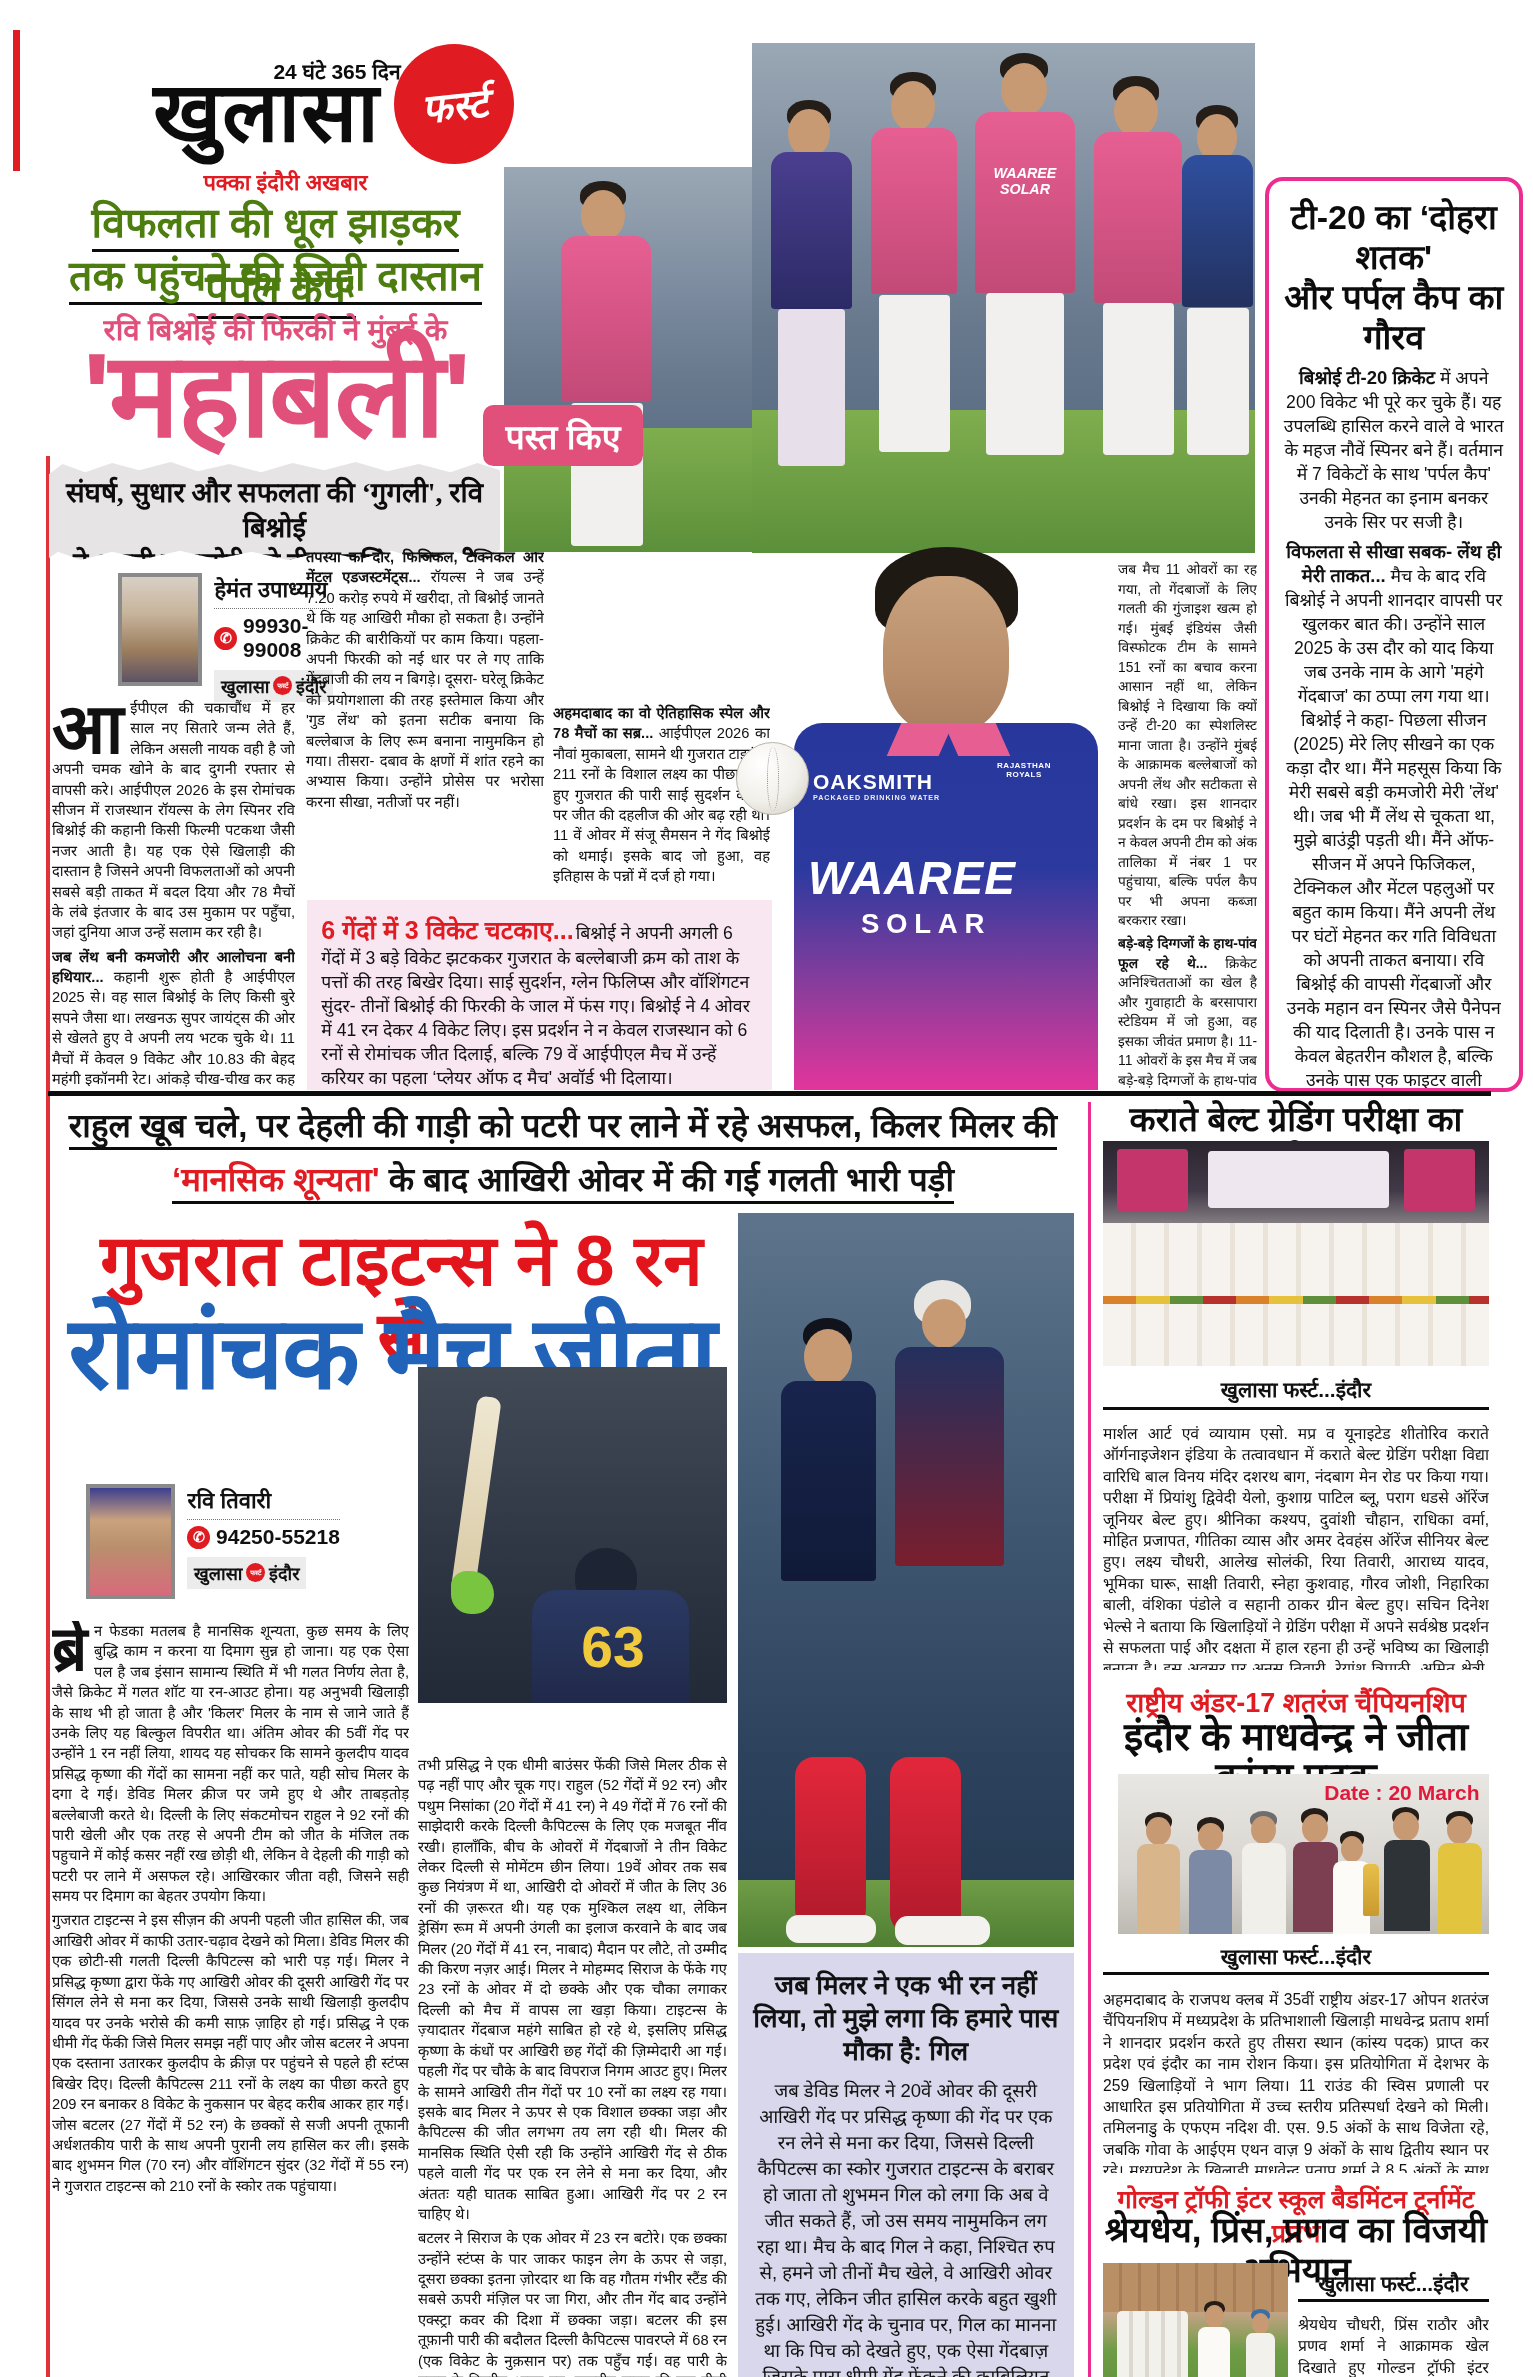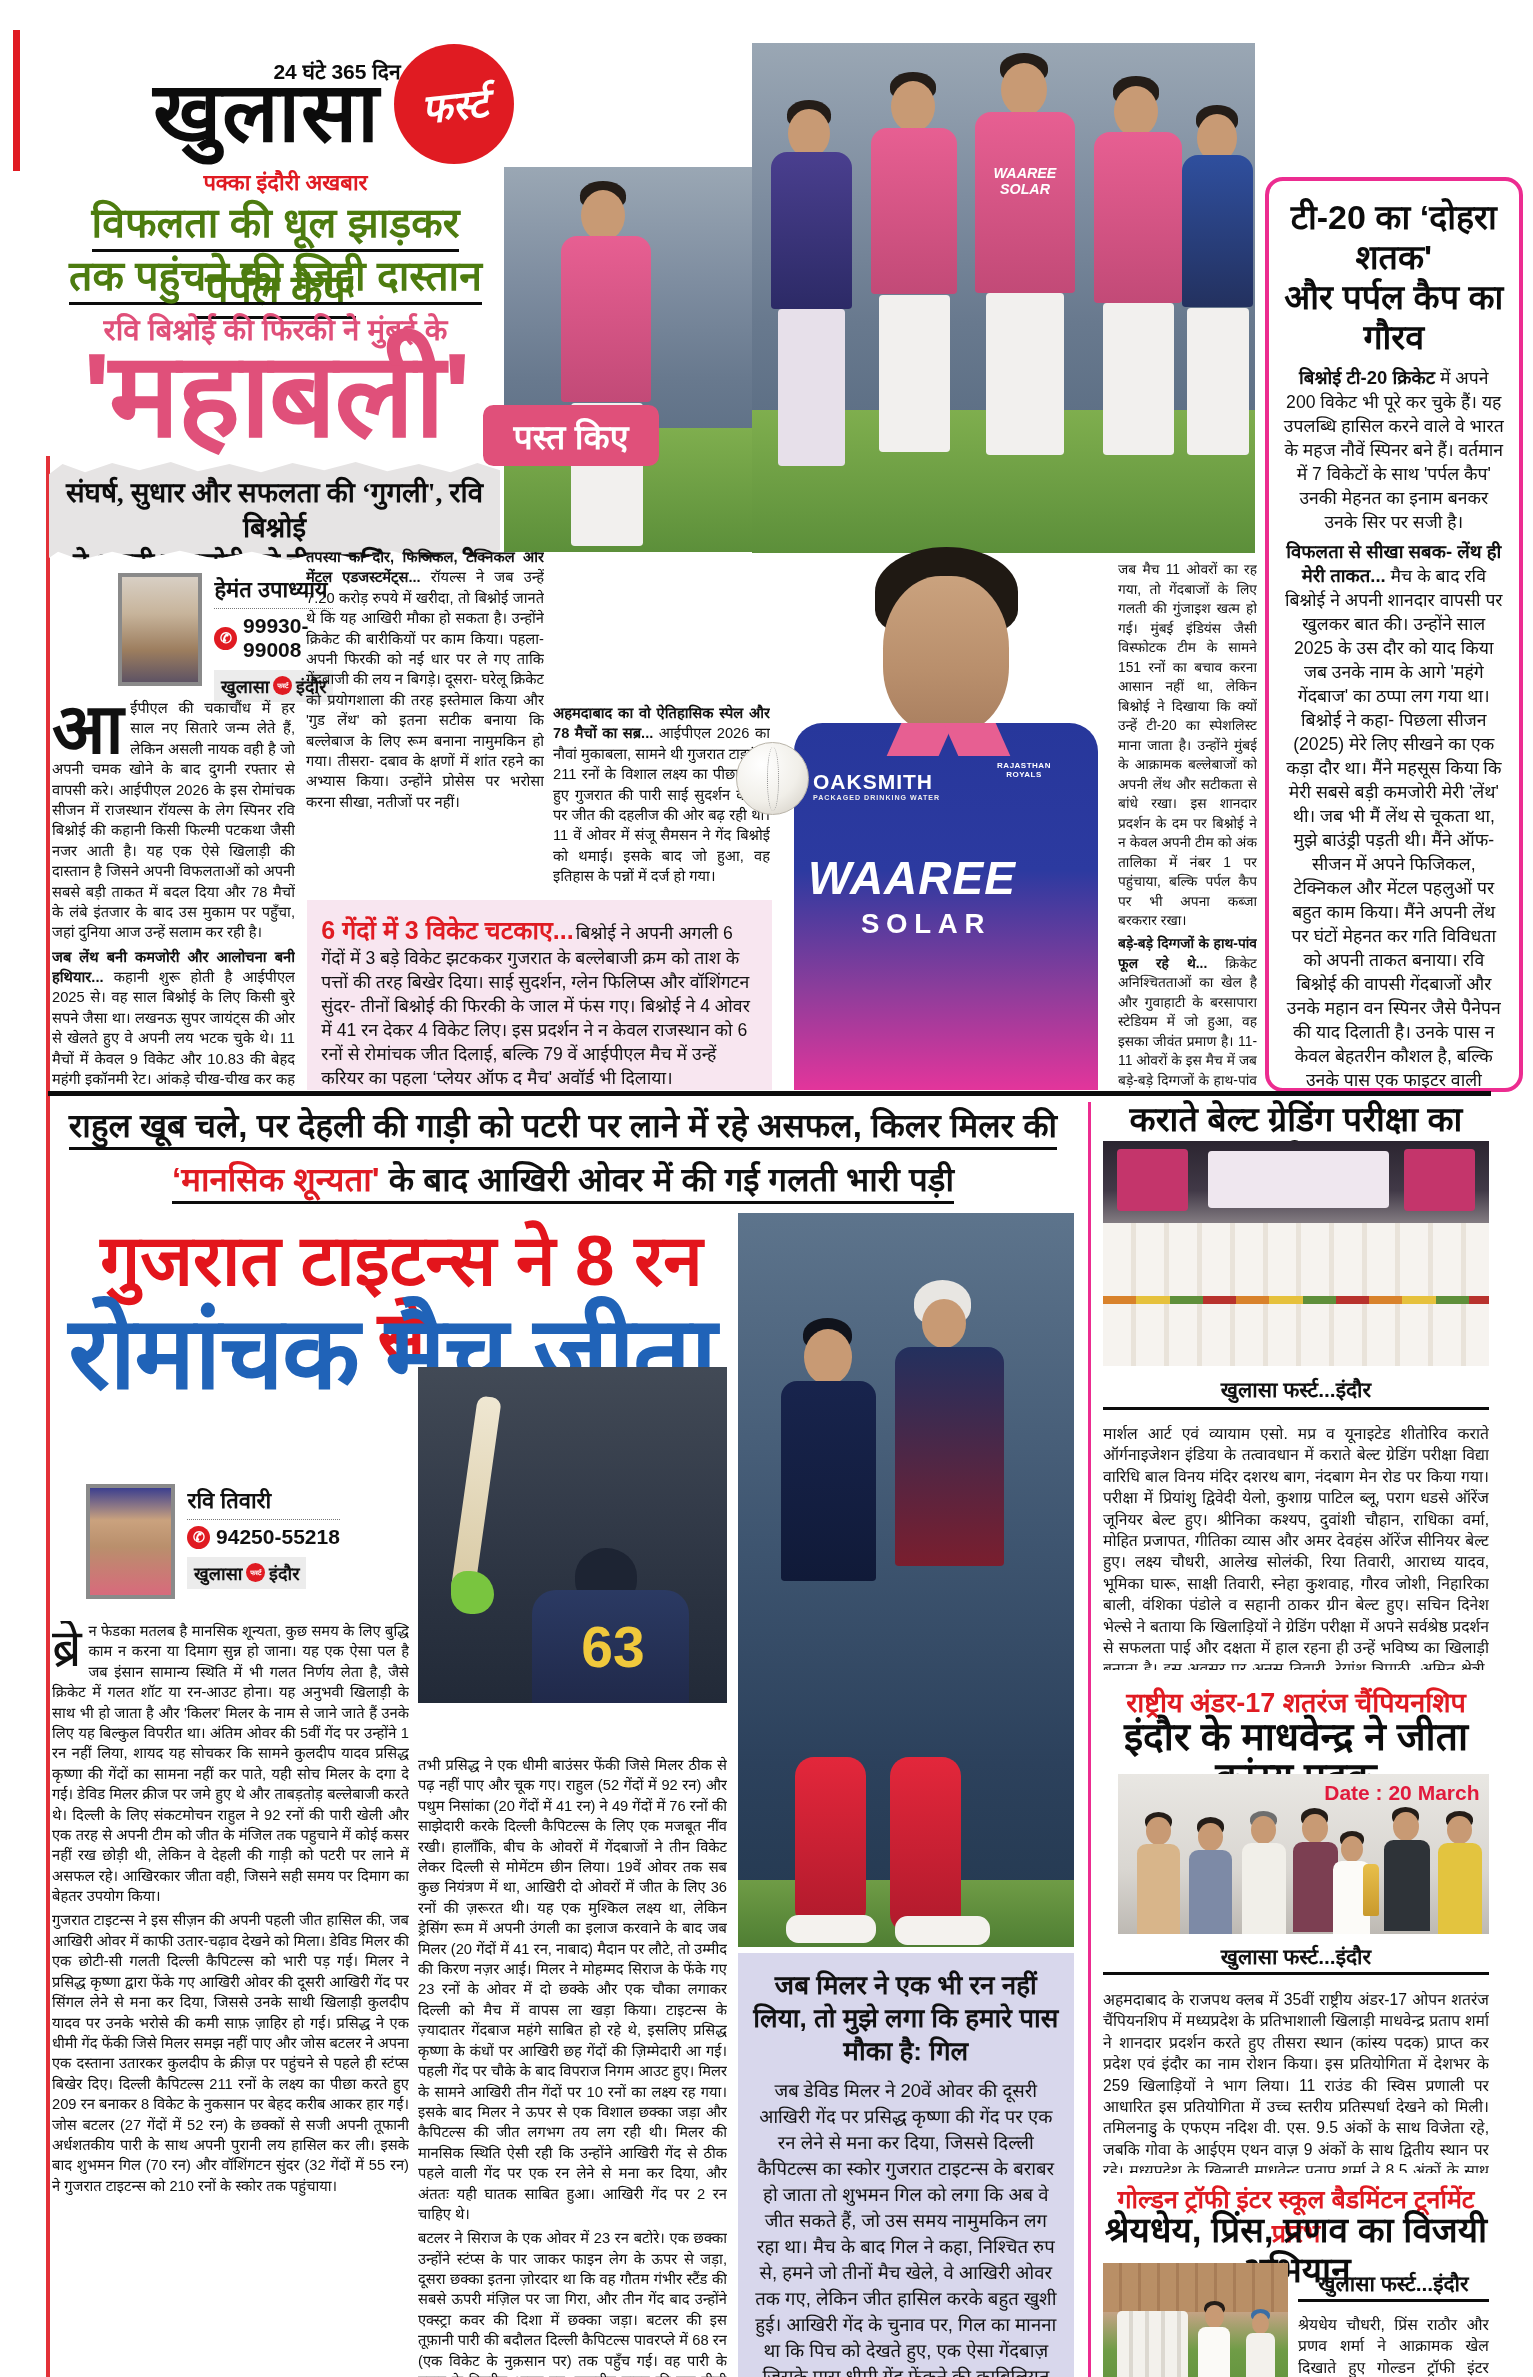--- a/index.html
+++ b/index.html
@@ -47,21 +47,21 @@
   .byname{font-size:22px;font-weight:800;border-bottom:1.9px dotted #777;padding-bottom:4.8px;}
   .byphone{display:flex;align-items:center;margin-top:5.7px;font-size:21px;font-weight:700;}
   .phone-ic{width:23px;height:23px;background:#e01b22;color:#fff;border-radius:50%;display:inline-flex;align-items:center;justify-content:center;font-size:14.3px;margin-right:5.7px;flex:none;}
   .bybadge{margin-top:7.6px;background:#ececec;padding:3.8px 6.7px;display:inline-flex;align-items:center;font-size:18px;font-weight:800;width:max-content;}
   .bybadge .dot{width:19px;height:19px;background:#e01b22;border-radius:50%;color:#fff;font-size:6.7px;display:inline-flex;align-items:center;justify-content:center;margin:0 3.8px;font-weight:700;}
   
   .bt{font-size:14.7px;line-height:20.4px;}
   .bt p{margin:0 0 3.8px 0;}
   .lead-in{font-weight:800;}
   .dropcap{float:left;font-size:70px;line-height:57px;font-weight:800;margin:2.9px 6.7px 0 0;}
-  .dropcap2{float:left;font-size:52px;line-height:49px;font-weight:400;margin:2.9px 6.7px 0 0;}
+  .dropcap2{float:left;font-size:62px;line-height:49px;font-weight:700;margin:2.9px 6.7px 0 0;}
   
   .pinkbox{background:#f8e6f0;padding:12.4px 14.3px;}
   .pinkbox .pl{color:#e01b22;font-size:25px;font-weight:800;}
   .pinkbox .ptx{font-size:17.6px;line-height:24px;}
   .sidebox{border:4.3px solid #ec2c90;border-radius:18px;background:#fff;padding:16px 13.3px;}
   .sidebox h2{margin:0 0 8.6px 0;font-size:34px;line-height:40px;text-align:center;color:#0c0c0c;}
   .sb-text{font-size:17.6px;line-height:24px;text-align:center;}
   .sb-text .lead-in{font-size:18.5px;}
   .quotebox{background:#d8d7ec;padding:16px 14.3px;}
   .quotebox h3{margin:0 0 9.5px 0;font-size:26px;line-height:33px;text-align:center;}
@@ -148,21 +148,21 @@
       <div class="head" style="left:20px;top:8.6px;width:44px;height:51px;"></div>
       <div class="torso-pink" style="left:0;top:55px;width:90px;height:166px;"></div>
       <div class="pants-white" style="left:9.5px;top:222px;width:72px;height:143px;"></div>
     </div>
   </div>
 
   <div class="abs kicker ctr" style="left:52px;top:190px;width:447px;"><span class="u-line">विफलता की धूल झाड़कर 'पर्पल कैप'</span></div>
   <div class="abs kicker ctr" style="left:52px;top:243px;width:447px;"><span class="u-line">तक पहुंचने की जिद्दी दास्तान</span></div>
   <div class="abs subkicker ctr" style="left:52px;top:308px;width:447px;">रवि बिश्नोई की फिरकी ने मुंबई के</div>
   <div class="abs mega-pink ctr" style="left:48px;top:335px;width:456px;">'महाबली'</div>
-  <div class="abs badge-pill" style="left:483px;top:405px;width:176px;height:61px;z-index:5;">पस्त किए</div>
+  <div class="abs badge-pill" style="left:483px;top:405px;width:160px;height:61px;z-index:5;">पस्त किए</div>
   <div class="abs torn" style="left:49px;top:460px;width:451px;height:102px;">
     <div class="deck ctr" style="margin-top:15px;">संघर्ष, सुधार और सफलता की ‘गुगली', रवि बिश्नोई</div>
     <div class="deck ctr">ने अपनी कमजोरी को ही बना लिया अपनी ताकत</div>
   </div>
 
   <div class="abs bycard" style="left:86px;top:573px;width:214px;height:117px;margin-left:32px;">
     <div class="byphoto" style="width:76px;height:105px;"></div>
     <div class="byinfo">
       <div class="byname">हेमंत उपाध्याय</div>
       <div class="byphone">

